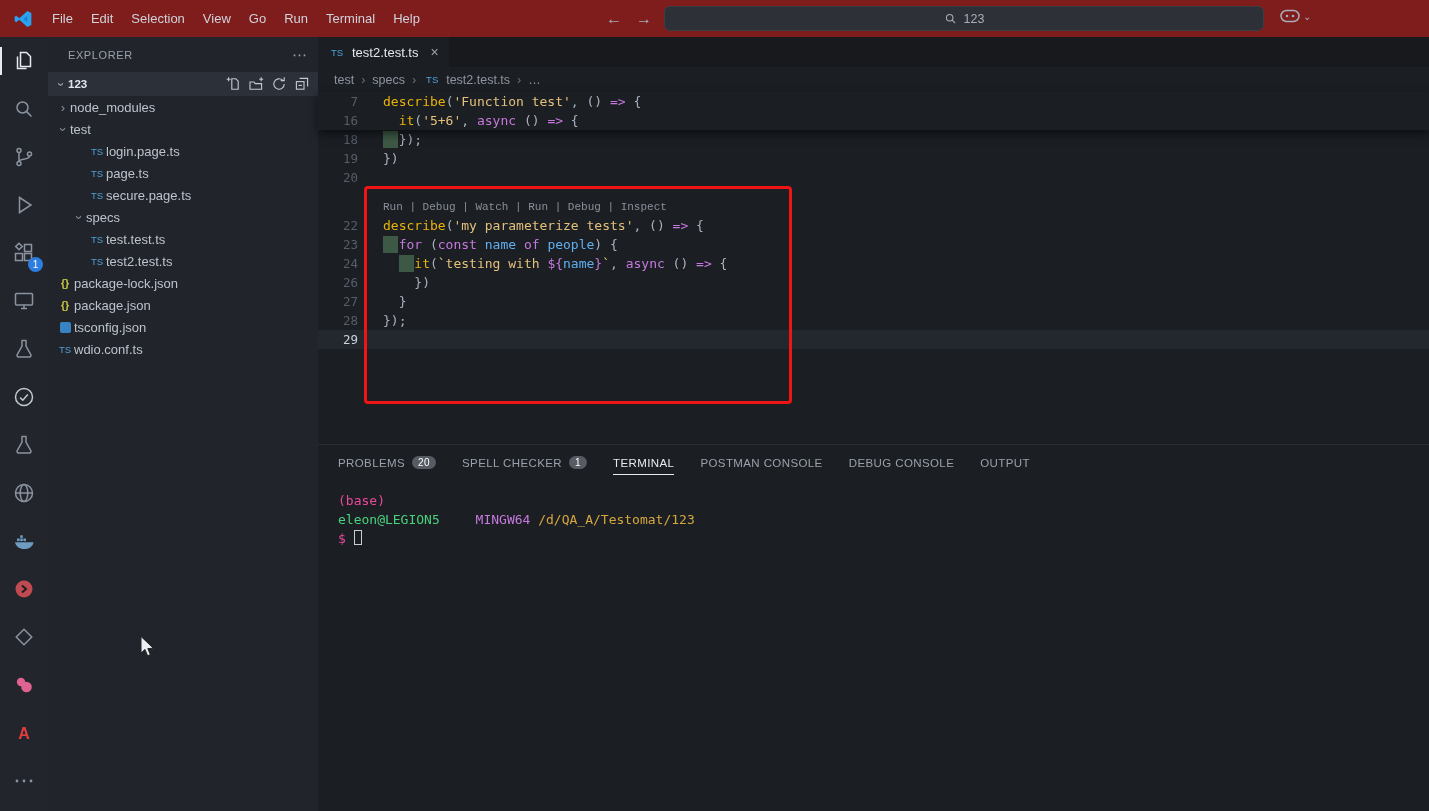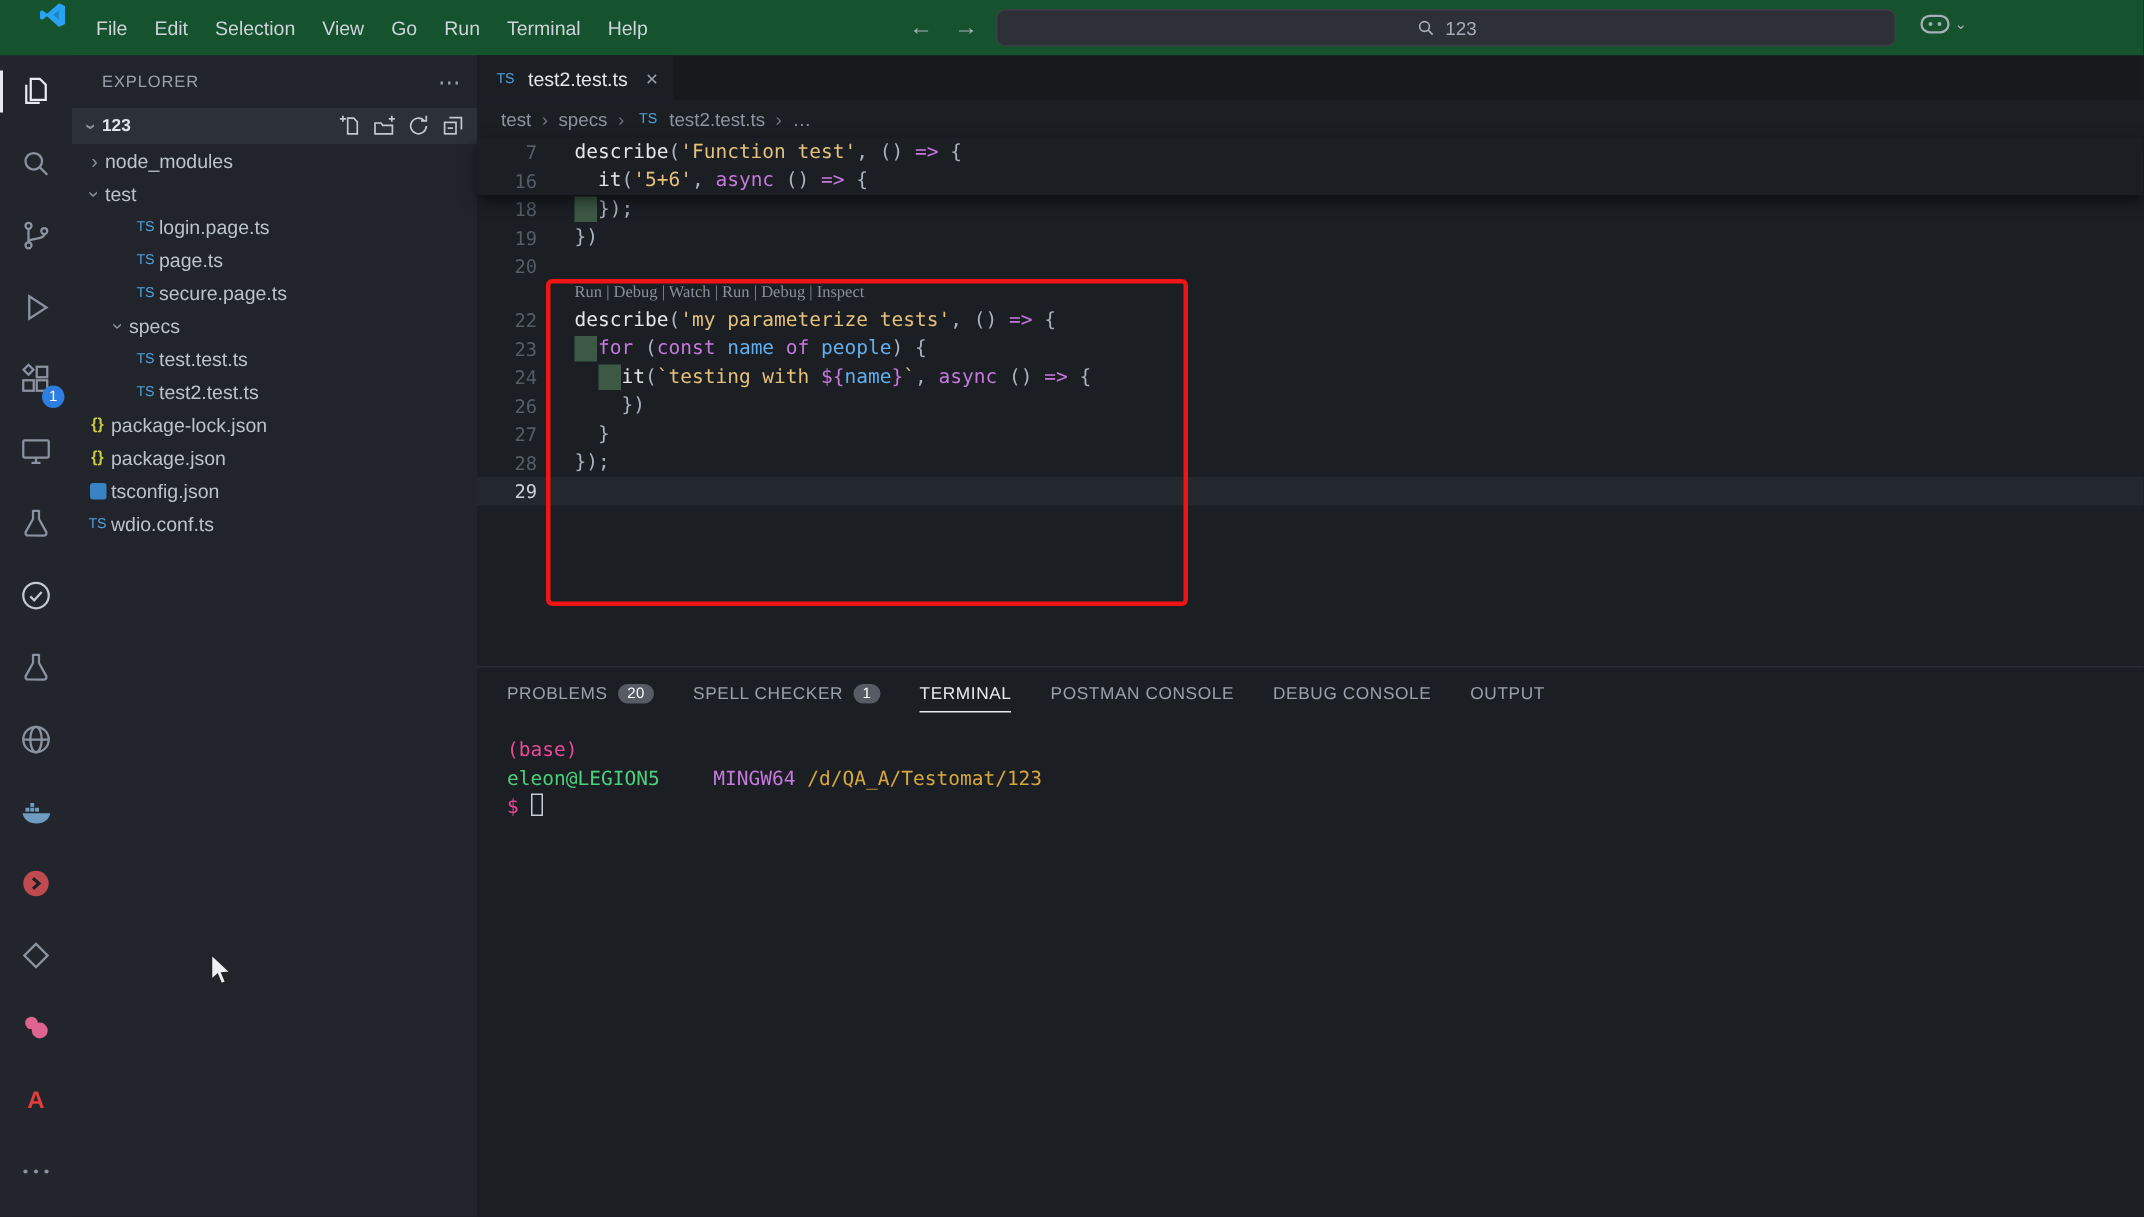--- a/index.html
+++ b/index.html
@@ -3,21 +3,21 @@
 <meta charset="utf-8">
 <style>
   * { box-sizing: border-box; margin: 0; padding: 0; }
   html,body { width:1429px; height:811px; }
   body {
     position: relative; overflow: hidden;
     background: #1b1f24; color: #c9ced6;
     font-family: "Liberation Sans", sans-serif; font-size: 13px;
   }
   
-  .titlebar { position:absolute; left:0; top:0; width:100%; height:37px; background:#14532d; display:flex; align-items:flex-start;padding-left:12px; }
+  .titlebar { position:absolute; left:0; top:0; width:100%; height:37px; background:#7f1d1d; display:flex; align-items:center; }
   .vslogo { width:20px; height:20px; margin:0 10px 0 13px; flex:0 0 auto; }
   .menu-item { padding:0 9px; color:#cfd3da; font-size:13px; line-height:37px; cursor:default; }
   .nav-arrows { position:absolute; left:606px; top:0; height:37px; display:flex; align-items:center; gap:14px; color:#a8aeb8; font-size:16px; }
   .searchbox { position:absolute; left:664px; top:6px; width:600px; height:25px; background:#2d3137; border:1px solid #3a3f46; border-radius:6px;
                display:flex; align-items:center; justify-content:center; gap:7px; color:#a6adb8; font-size:12.5px; }
   .copilot { position:absolute; left:1280px; top:8px; display:flex; align-items:center; gap:3px; color:#a8aeb8; }
   
   .activitybar { position:absolute; left:0; top:37px; width:48px; bottom:0; background:#22262c; display:flex; flex-direction:column; }
   .ab-item { width:48px; height:48px; display:flex; align-items:center; justify-content:center; color:#8b93a0; position:relative; }
   .ab-item.active { color:#e7eaee; }
@@ -46,23 +46,23 @@
   .breadcrumbs { position:absolute; left:318px; top:67px; right:0; height:25px; background:#1b1f24; display:flex; align-items:center; padding-left:16px; gap:7px; color:#8d949f; font-size:12.5px; }
   .bc-sep { color:#6d737d; }
   .codearea { position:absolute; left:318px; top:92px; right:0; height:352px; background:#1b1f24; font-family:"DejaVu Sans Mono",monospace; font-size:13px; }
   .sticky { position:relative; z-index:2; background:#1b1f24; box-shadow:0 4px 9px rgba(0,0,0,.55); }
   .crow { display:flex; height:19px; line-height:19px; }
   .crow.current { background:#23272e; }
   .crow.current .gutter { color:#ccd2da; }
   .gutter { flex:0 0 65px; width:65px; text-align:right; padding-right:25px; color:#555d68; font-size:12.5px; }
   .ltext { position:relative; white-space:pre; color:#abb2bf; }
   .tk-d { color:#abb2bf; } .tk-k { color:#c678dd; } .tk-a { color:#c678dd; }
-  .tk-s { color:#e5c07b; } .tk-v { color:#61afef; } .tk-f { color:#e5e5e5; }
+  .tk-s { color:#e5c07b; } .tk-v { color:#61afef; } .tk-f { color:#eab308; }
   .tk-c { color:#5f6672; font-style:italic; }
-  .codelens { height:17px; line-height:17px; font-family:Liberation Serif, serif; font-size:11px; color:#8a9099; }
+  .codelens { height:17px; line-height:17px; font-family:Liberation Mono, monospace; font-size:11px; color:#8a9099;margin-top:12px; }
   .deco { position:absolute; top:1px; width:15px; height:17px; }
   .deco.green { background:rgba(104,160,110,.45); }
   .deco.purple { background:rgba(150,118,220,.5); }
   
   .panel { position:absolute; left:318px; top:444px; right:0; bottom:0; background:#1b1f24; border-top:1px solid #2a2e34; }
   .panel-tabs { height:36px; display:flex; align-items:center; padding-left:20px; gap:26px; }
   .ptab { display:flex; align-items:center; gap:7px; height:24px; font-size:11.5px; letter-spacing:.4px; color:#9aa1ab; border-bottom:1px solid transparent; }
   .ptab.active { color:#e8eaee; border-bottom-color:#e8eaee; }
   .pbadge { background:#565b64; color:#fff; font-size:10px; border-radius:9px; padding:1px 6px; }
   .terminal { padding:10px 0 0 20px; font-family:"DejaVu Sans Mono",monospace; font-size:13px; line-height:19px; color:#cfd3d9; }

